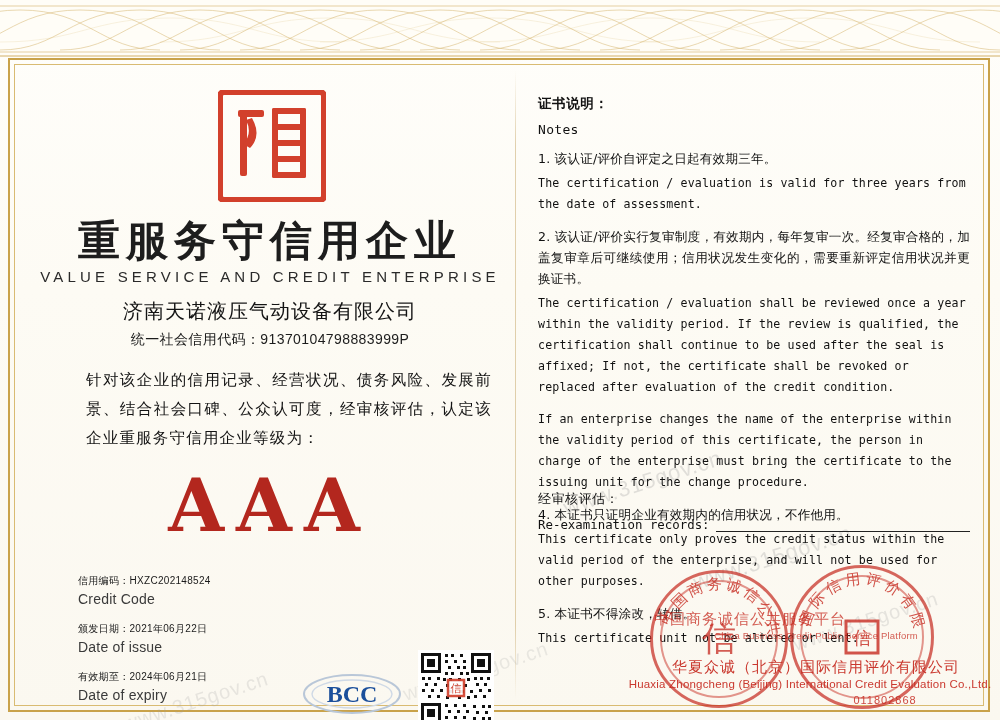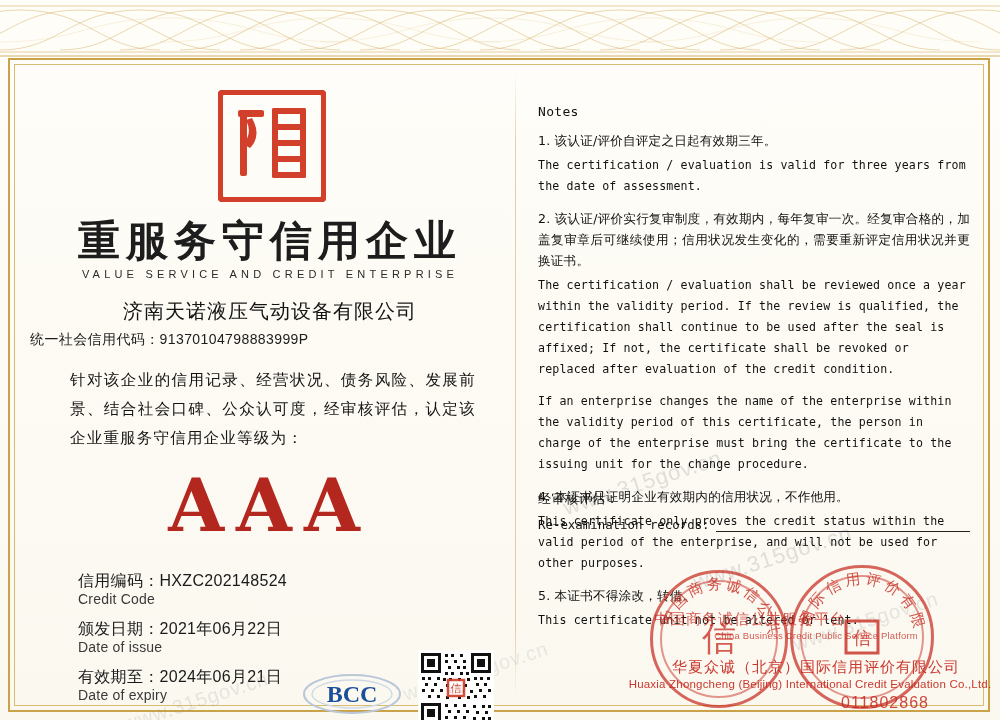--- a/index.html
+++ b/index.html
@@ -57,46 +57,46 @@
   .seal-top{
     position:absolute;left:188px;top:12px;width:108px;height:112px;
   }
   .title-cn{
     position:absolute;left:0;top:135px;width:480px;text-align:center;
     font-size:42px;font-weight:bold;color:#1d1d1d;letter-spacing:6px;
     font-family:"DejaVu Sans","Liberation Sans",sans-serif;
   }
   .title-en{
     position:absolute;left:0;top:190px;width:480px;text-align:center;
-    font-size:11px;color:#2a2a2a;letter-spacing:4.2px;
+    font-size:15px;color:#2a2a2a;letter-spacing:4.2px;
   }
   .company{
     position:absolute;left:0;top:220px;width:480px;text-align:center;
     font-size:20px;color:#141414;letter-spacing:1px;
     font-family:Liberation Mono, monospace;
   }
   .uscc{
-    position:absolute;left:0;top:253px;width:480px;
+    position:absolute;left:0;top:253px;width:480px;text-align:center;
     font-size:14px;color:#1c1c1c;letter-spacing:.4px;
   }
   .body-cn{
-    position:absolute;left:6px;top:288px;width:440px;
+    position:absolute;left:22px;top:288px;width:440px;
     font-size:15.5px;line-height:29px;color:#131313;letter-spacing:1.2px;
     text-align:justify;
     font-family:"DejaVu Sans","Liberation Sans",sans-serif;
   }
   .body-cn .ind{padding-left:34px;display:block;}
   .grade{
     position:absolute;left:0;top:385px;width:480px;text-align:center;
     font-size:72px;font-weight:bold;color:#b3271e;letter-spacing:12px;
     font-family:"DejaVu Serif","Liberation Serif",serif;
   }
   .meta{position:absolute;left:48px;top:495px;width:260px;font-size:12.5px;color:#1a1a1a;}
   .meta .row{margin-bottom:14px;line-height:16px;}
-  .meta .cn{font-size:16px;letter-spacing:.3px;}
+  .meta .cn{font-size:10px;letter-spacing:.3px;}
   .meta .en{font-size:14px;color:#3a3a3a;margin-top:2px;letter-spacing:.2px;}
   .bcc{
     position:absolute;left:272px;top:592px;width:100px;height:48px;
   }
   .qr{
     position:absolute;left:388px;top:572px;width:76px;height:76px;
     background:#fff;
   }
 
   
@@ -138,21 +138,21 @@
     position:absolute;left:636px;top:658px;width:360px;text-align:center;
     font-size:15px;color:rgba(198,40,30,.92);letter-spacing:1px;
     font-family:"DejaVu Sans","Liberation Sans",sans-serif;
   }
   .company-en-bottom{
     position:absolute;left:610px;top:678px;width:400px;text-align:center;
     font-size:11.5px;color:rgba(198,40,30,.92);letter-spacing:.2px;
   }
   .seal-code{
     position:absolute;left:800px;top:694px;width:170px;text-align:center;
-    font-size:16px;color:rgba(198,40,30,.85);letter-spacing:1px;
+    font-size:11px;color:rgba(198,40,30,.85);letter-spacing:1px;
   }
   .platform-cn{
     position:absolute;left:600px;top:610px;width:300px;text-align:center;
     font-size:15px;color:rgba(198,40,30,.75);letter-spacing:1px;
     font-family:"DejaVu Sans","Liberation Sans",sans-serif;
   }
   .platform-en{
     position:absolute;left:588px;top:630px;width:330px;text-align:right;
     font-size:9.5px;color:rgba(198,40,30,.75);letter-spacing:.2px;
   }
@@ -340,20 +340,21 @@
           <rect x="29" y="29" width="18" height="18" fill="#fff"></rect>
           <rect x="30" y="30" width="16" height="16" fill="none" stroke="#d2402c" stroke-width="2.5"></rect>
           <text x="38" y="42" text-anchor="middle" font-size="11" fill="#d2402c" font-family="DejaVu Sans, sans-serif">信</text>
         </g>
       </svg>
     </div>
 
   </div>
 
   <div class="right">
+    <div class="notes-title-cn">证书说明：</div>
     <div class="notes-title-en">Notes</div>
 
     <div class="note">
       <div class="cn">1. 该认证/评价自评定之日起有效期三年。</div>
       <div class="en">The certification / evaluation is valid for three years from the date of assessment.</div>
     </div>
     <div class="note">
       <div class="cn">2. 该认证/评价实行复审制度，有效期内，每年复审一次。经复审合格的，加盖复审章后可继续使用；信用状况发生变化的，需要重新评定信用状况并更换证书。</div>
       <div class="en">The certification / evaluation shall be reviewed once a year within the validity period. If the review is qualified, the certification shall continue to be used after the seal is affixed; If not, the certificate shall be revoked or replaced after evaluation of the credit condition.</div>
     </div>

